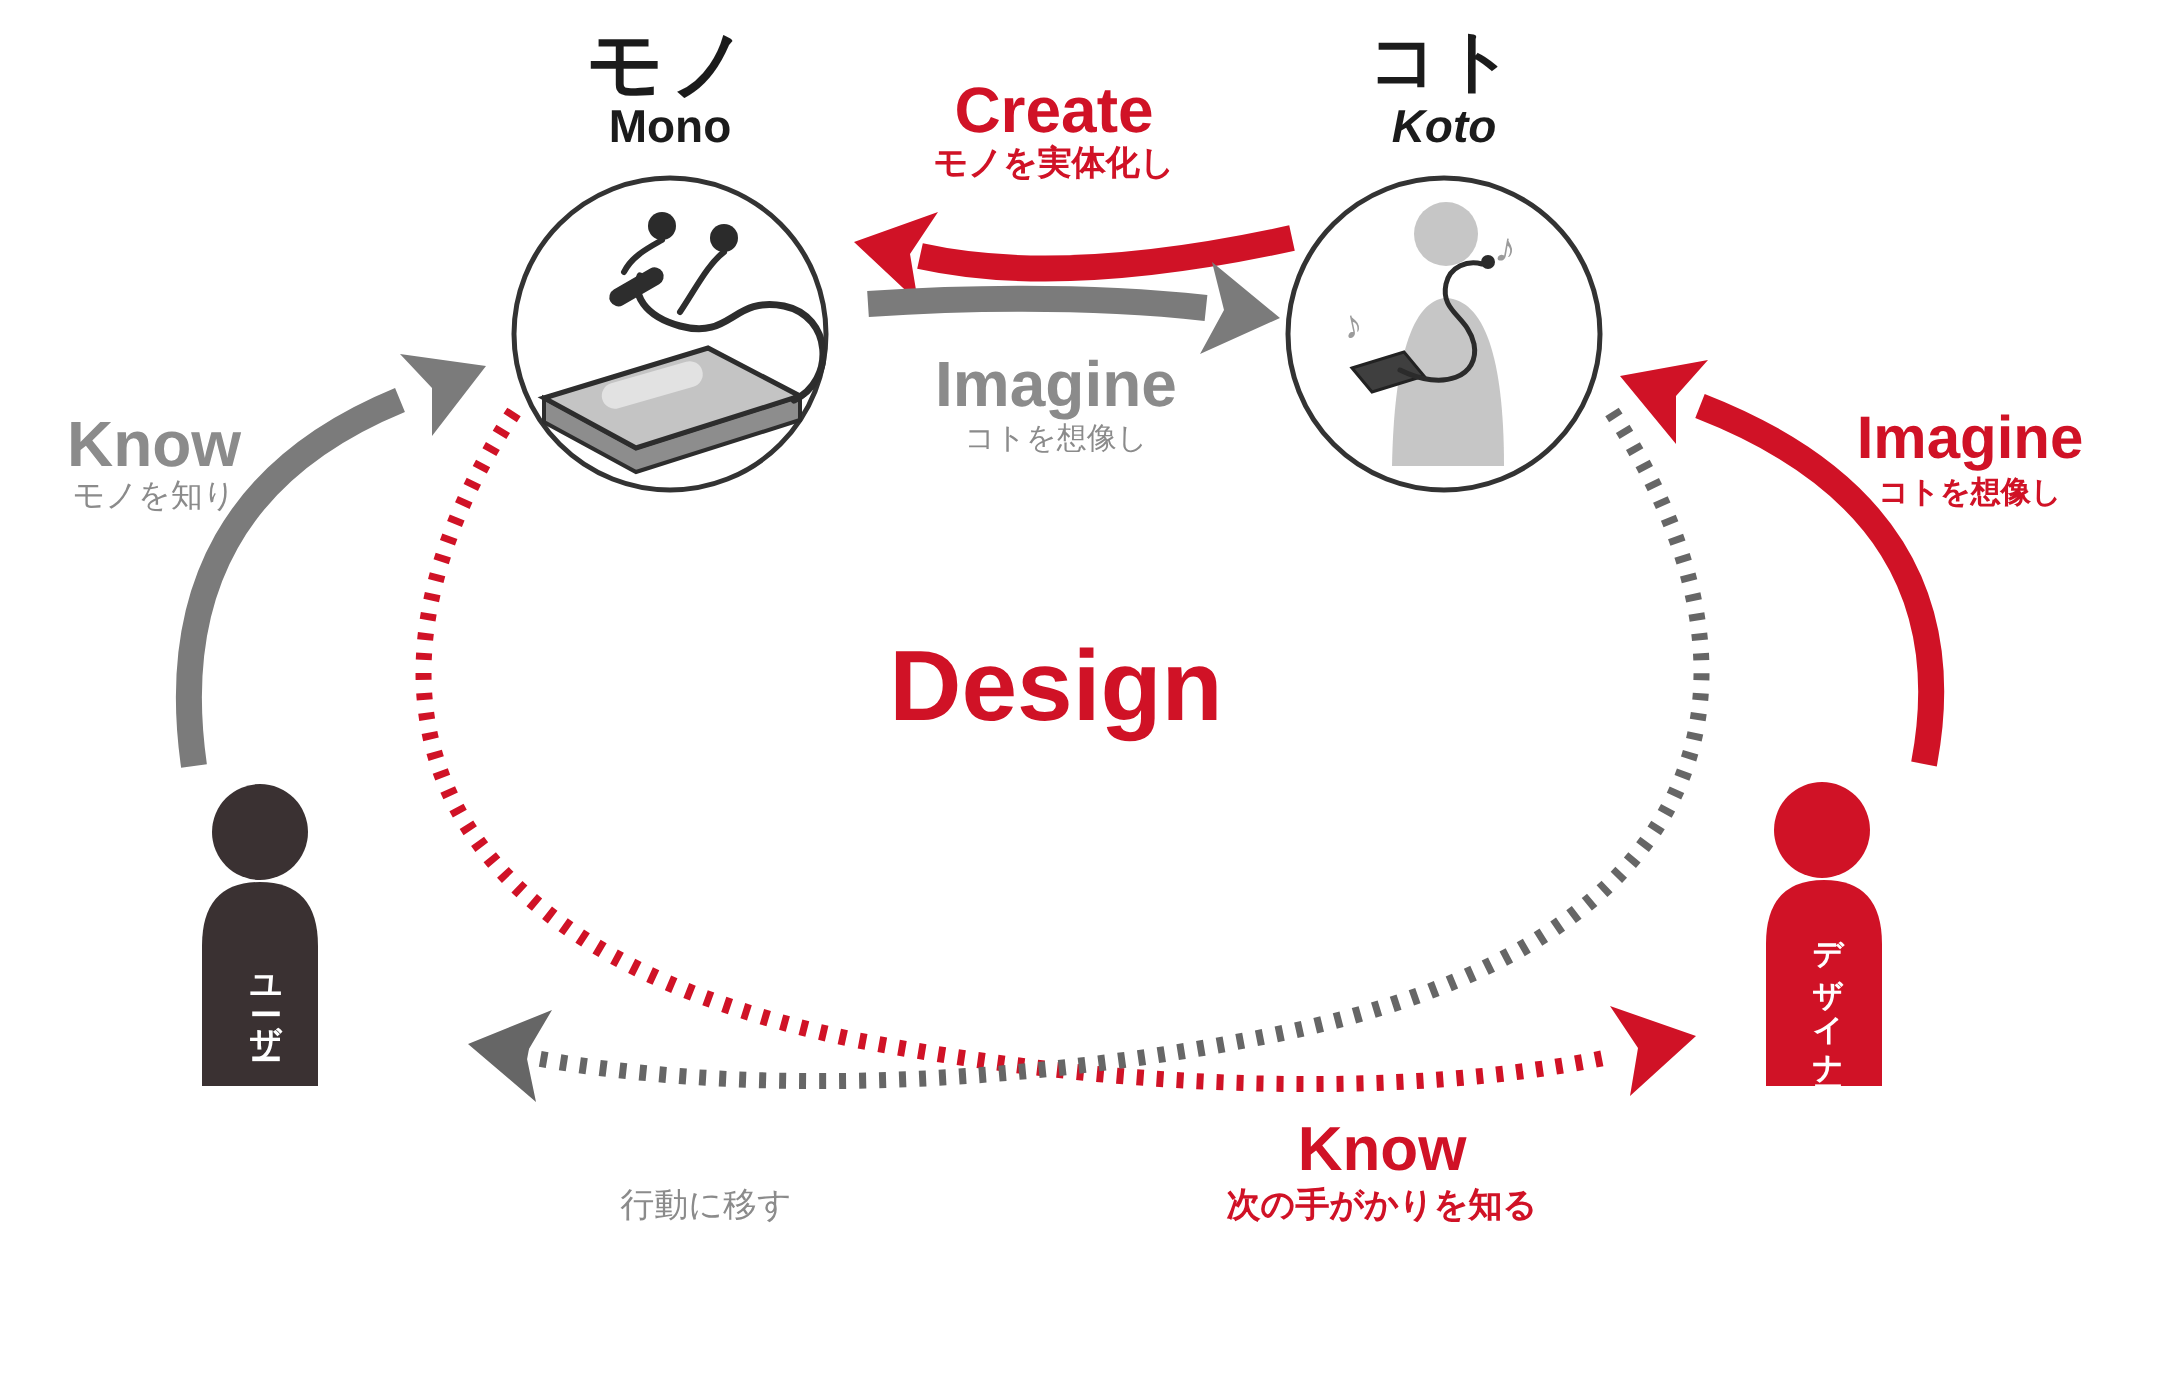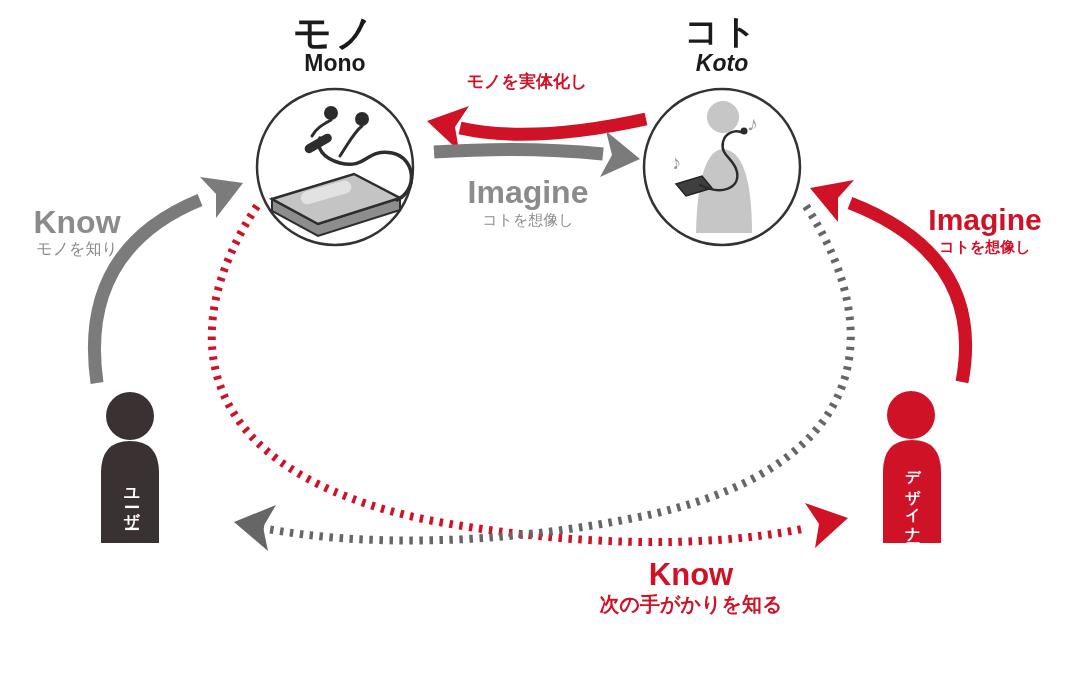--- a/index.html
+++ b/index.html
@@ -93,32 +93,35 @@
       <circle cx="911" cy="415" r="24" fill="#d01226"></circle>
       <path d="M883,543 L883,472 Q883,440 912,440 Q941,440 941,472 L941,543 Z" fill="#d01226"></path>
     </g>
   </svg>
 
   <div class="lbl black b" style="left:235px;top:14px;width:200px;font-size:38px;letter-spacing:3px;">モノ</div>
   <div class="lbl black b" style="left:235px;top:51px;width:200px;font-size:23px;">Mono</div>
   <div class="lbl black b" style="left:622px;top:14px;width:200px;font-size:34px;letter-spacing:3px;">コト</div>
   <div class="lbl black b" style="left:622px;top:51px;width:200px;font-size:23px;font-style:italic;">Koto</div>
 
+  <div class="lbl red b" style="left:427px;top:39px;width:200px;font-size:32px;">Create</div>
   <div class="lbl red b" style="left:427px;top:73px;width:200px;font-size:17px;font-family:Liberation Serif, serif;">モノを実体化し</div>
 
   <div class="lbl gray b" style="left:428px;top:176px;width:200px;font-size:32px;">Imagine</div>
   <div class="lbl gray" style="left:428px;top:212px;width:200px;font-size:15px;font-weight:500;">コトを想像し</div>
 
   <div class="lbl gray b" style="left:2px;top:206px;width:150px;font-size:32px;">Know</div>
   <div class="lbl gray" style="left:2px;top:241px;width:150px;font-size:16px;font-weight:500;text-align:center;">モノを知り</div>
 
+  <div class="lbl red b" style="left:378px;top:317px;width:300px;font-size:50px;">Design</div>
 
   <div class="lbl red b" style="left:885px;top:204px;width:200px;font-size:30px;">Imagine</div>
   <div class="lbl red b" style="left:885px;top:239px;width:200px;font-size:15px;">コトを想像し</div>
 
+  <div class="lbl gray" style="left:253px;top:594px;width:200px;font-size:17px;font-weight:500;">行動に移す</div>
 
   <div class="lbl red b" style="left:591px;top:559px;width:200px;font-size:31px;">Know</div>
-  <div class="lbl red b" style="left:591px;top:594px;width:200px;font-size:20px;">次の手がかりを知る</div>
+  <div class="lbl red b" style="left:591px;top:594px;width:200px;font-size:17px;">次の手がかりを知る</div>
 
   <div class="vtxt" style="left:121px;top:455px;height:90px;font-size:16px;">ユーザー</div>
   <div class="vtxt" style="left:903px;top:448px;height:100px;font-size:15px;">デザイナー</div>
 
 </div>
 
 </body></html>

